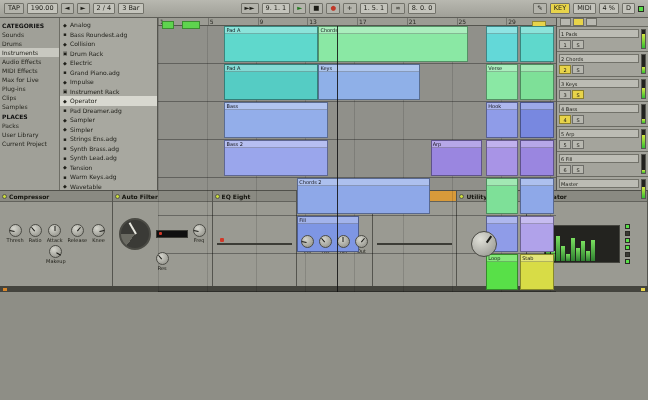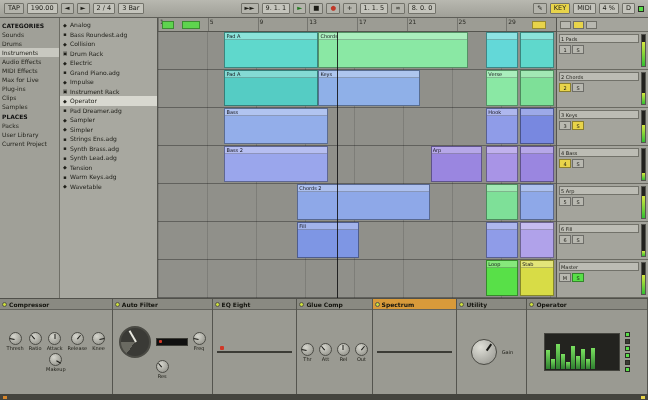--- a/index.html
+++ b/index.html
@@ -1,18 +1,18 @@
 <!DOCTYPE html>
 <html><head>
 <meta charset="utf-8">
 <style>
   * { margin:0; padding:0; box-sizing:border-box; }
   html,body { width:648px; height:400px; overflow:hidden; }
   body { background:#8e8e86; font-family:"DejaVu Sans", sans-serif; color:#1c1c16; }
-  #root { width:648px; height:400px; display:flex; flex-direction:column; }
+  #root { width:648px; height:292px; display:flex; flex-direction:column; }
 
   
   .topbar { height:18px; background:linear-gradient(#b8b8b0,#a0a098); border-bottom:1px solid #5e5e58;
             display:flex; align-items:center; gap:3px; padding:0 4px; font-size:6.5px; }
   .tbox { background:#c4c4bc; border:1px solid #72726a; border-radius:1px; padding:1px 3px; line-height:1.1;
           white-space:nowrap; }
   .tbtn { background:#b4b4ac; }
   .play { color:#1f7a1f; }
   .rec  { color:#c03828; }
   .key  { background:#e8d44a; }
@@ -105,21 +105,21 @@
     <span class="tbox tbtn">►</span>
     <span class="tbox">2 / 4</span>
     <span class="tbox">3 Bar</span>
     <span class="spacer"></span>
     <span class="tbox tbtn">►►</span>
     <span class="tbox">9. 1. 1</span>
     <span class="tbox tbtn play">►</span>
     <span class="tbox tbtn">■</span>
     <span class="tbox tbtn rec">●</span>
     <span class="tbox tbtn">+</span>
-    <span class="tbox">1. 1. 5</span>
+    <span class="tbox">1. 5. 1</span>
     <span class="tbox tbtn">∞</span>
     <span class="tbox">8. 0. 0</span>
     <span class="spacer"></span>
     <span class="tbox tbtn">✎</span>
     <span class="tbox key">KEY</span>
     <span class="tbox">MIDI</span>
     <span class="tbox">4 %</span>
     <span class="tbox">D</span>
     <span class="miniled"></span>
   </div>

